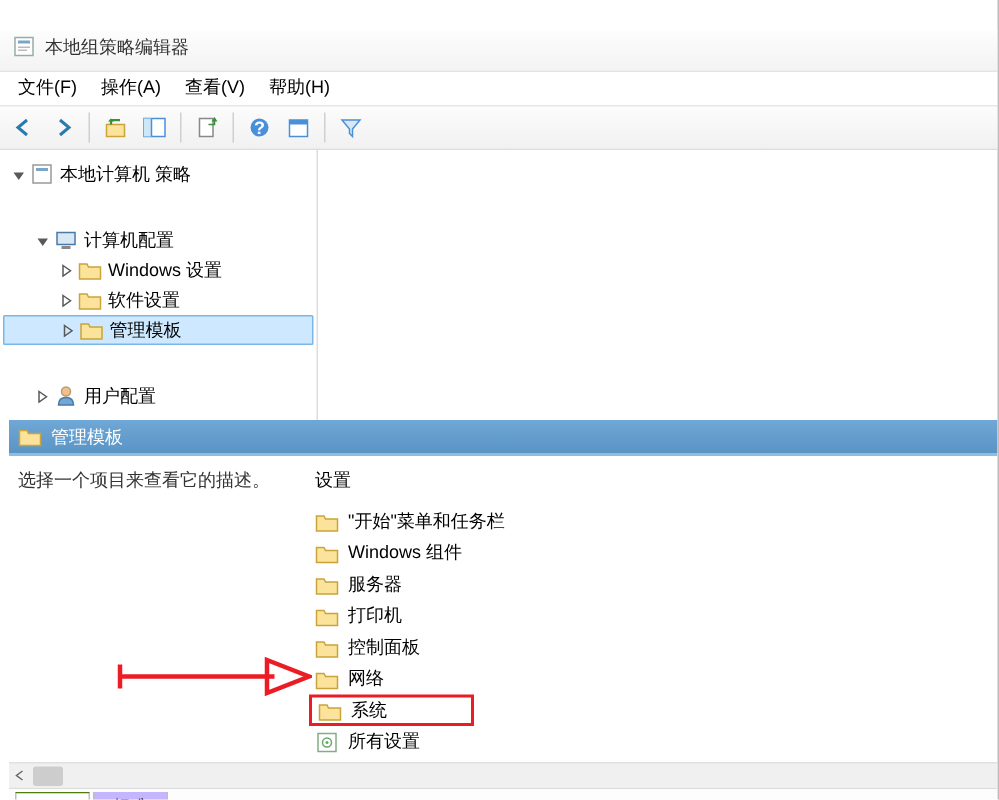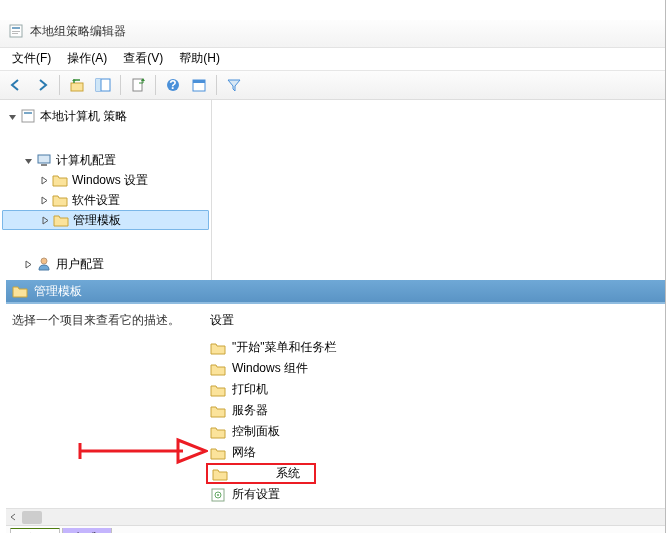--- a/index.html
+++ b/index.html
@@ -236,47 +236,47 @@
               </svg>
             </span>
           <span class="li-text">Windows 组件</span>
         </div>
         <div class="list-item">
           <span class="li-icon">
               <svg width="16" height="14">
                 <path d="M1 3 L6 3 L7 5 L15 5 L15 13 L1 13 Z" fill="#fbe39b" stroke="#caa43a"></path>
               </svg>
             </span>
+          <span class="li-text">服务器</span>
+        </div>
+        <div class="list-item">
+          <span class="li-icon">
+              <svg width="16" height="14">
+                <path d="M1 3 L6 3 L7 5 L15 5 L15 13 L1 13 Z" fill="#fbe39b" stroke="#caa43a"></path>
+              </svg>
+            </span>
           <span class="li-text">打印机</span>
         </div>
         <div class="list-item">
           <span class="li-icon">
               <svg width="16" height="14">
                 <path d="M1 3 L6 3 L7 5 L15 5 L15 13 L1 13 Z" fill="#fbe39b" stroke="#caa43a"></path>
               </svg>
             </span>
-          <span class="li-text">服务器</span>
-        </div>
-        <div class="list-item">
-          <span class="li-icon">
-              <svg width="16" height="14">
-                <path d="M1 3 L6 3 L7 5 L15 5 L15 13 L1 13 Z" fill="#fbe39b" stroke="#caa43a"></path>
-              </svg>
-            </span>
           <span class="li-text">控制面板</span>
         </div>
         <div class="list-item">
           <span class="li-icon">
               <svg width="16" height="14">
                 <path d="M1 3 L6 3 L7 5 L15 5 L15 13 L1 13 Z" fill="#fbe39b" stroke="#caa43a"></path>
               </svg>
             </span>
           <span class="li-text">网络</span>
         </div>
-        <div class="list-item highlight-box" style="width:110px;gap:42px;">
+        <div class="list-item highlight-box" style="width:110px;">
           <span class="li-icon">
               <svg width="16" height="14">
                 <path d="M1 3 L6 3 L7 5 L15 5 L15 13 L1 13 Z" fill="#fbe39b" stroke="#caa43a"></path>
               </svg>
             </span>
           <span class="li-text">系统</span>
         </div>
         <div class="list-item">
           <span class="li-icon">
               <svg width="16" height="16">

